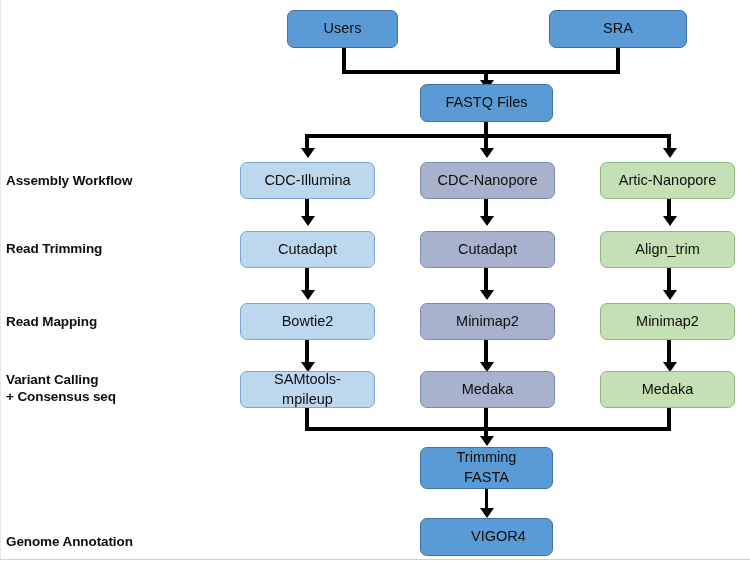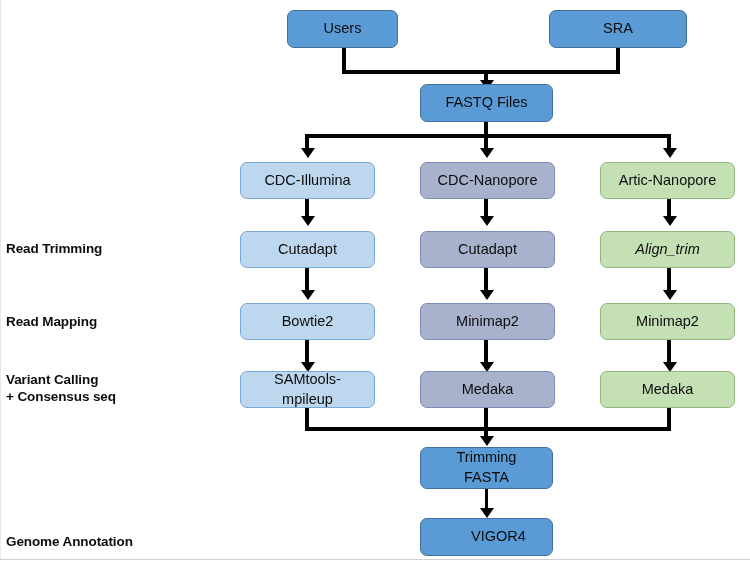--- a/index.html
+++ b/index.html
@@ -94,20 +94,21 @@
   }
 </style>
 </head>
 <body>
 
 <div id="canvas">
 
   <div class="rule-left"></div>
   <div class="rule-bottom"></div>
 
+  <div class="stage-label" style="top:172px;">Assembly Workflow</div>
   <div class="stage-label" style="top:240px;">Read Trimming</div>
   <div class="stage-label" style="top:313px;">Read Mapping</div>
   <div class="stage-label" style="top:371px;">Variant Calling
 + Consensus seq</div>
   <div class="stage-label" style="top:533px;">Genome Annotation</div>
 
   <div class="node c-primary" style="left:287px; top:10px; width:111px; height:38px;">Users</div>
 
   <div class="node c-primary" style="left:549px; top:10px; width:138px; height:38px;">SRA</div>
 
@@ -162,21 +163,21 @@
   <div class="node c-nanopore" style="left:420px; top:303px; width:135px; height:37px;">Minimap2</div>
   <div class="ln-v" style="left:484px; top:340px; height:27px;"></div>
   <div class="arrow-down" style="left:480px; top:362px;"></div>
 
   <div class="node c-nanopore" style="left:420px; top:371px; width:135px; height:37px;">Medaka</div>
 
   <div class="node c-artic" style="left:600px; top:162px; width:135px; height:37px;">Artic-Nanopore</div>
   <div class="ln-v" style="left:667px; top:199px; height:21px;"></div>
   <div class="arrow-down" style="left:663px; top:216px;"></div>
 
-  <div class="node c-artic" style="left:600px; top:231px; width:135px; height:37px;font-style:italic;">Align_trim</div>
+  <div class="node c-artic" style="left:600px; top:231px; width:135px; height:37px;">Align_trim</div>
   <div class="ln-v" style="left:667px; top:268px; height:27px;"></div>
   <div class="arrow-down" style="left:663px; top:290px;"></div>
 
   <div class="node c-artic" style="left:600px; top:303px; width:135px; height:37px;">Minimap2</div>
   <div class="ln-v" style="left:667px; top:340px; height:27px;"></div>
   <div class="arrow-down" style="left:663px; top:362px;"></div>
 
   <div class="node c-artic" style="left:600px; top:371px; width:135px; height:37px;">Medaka</div>
 
   <div class="ln-v" style="left:305px; top:408px; height:23px;"></div>

